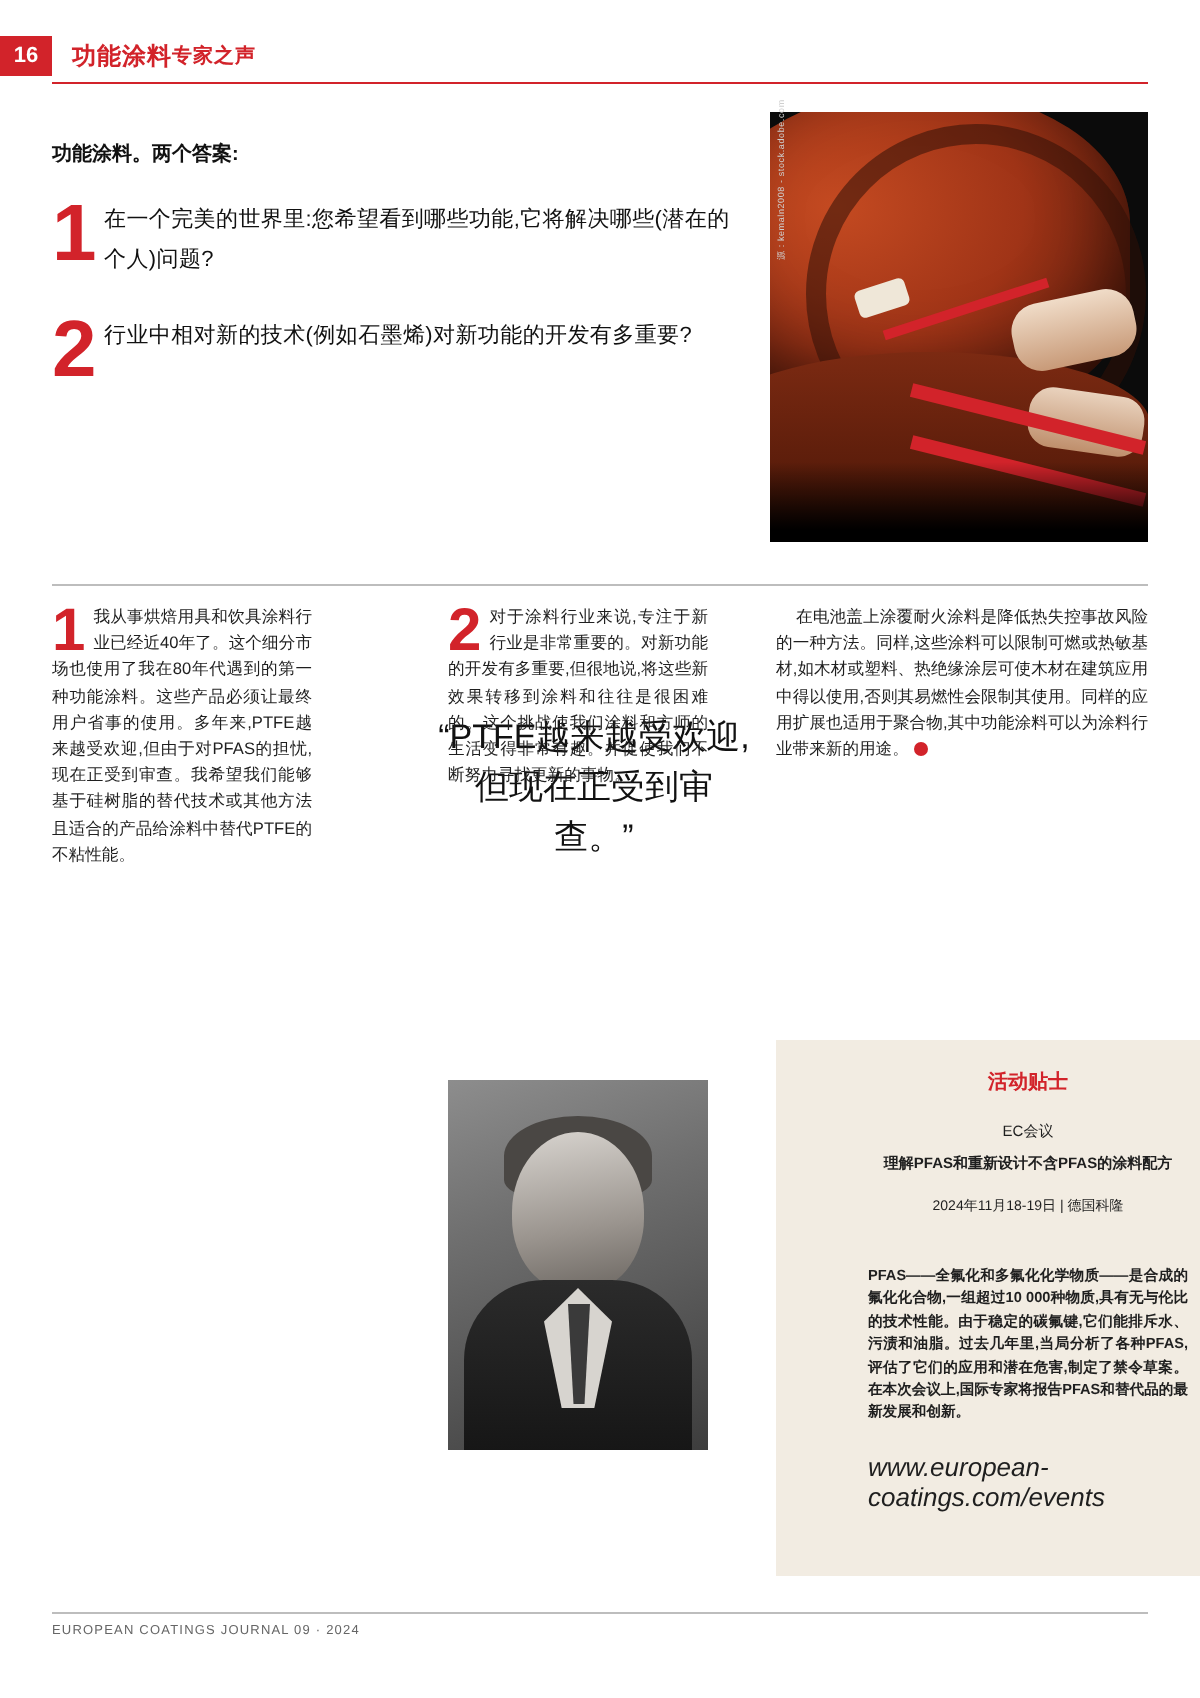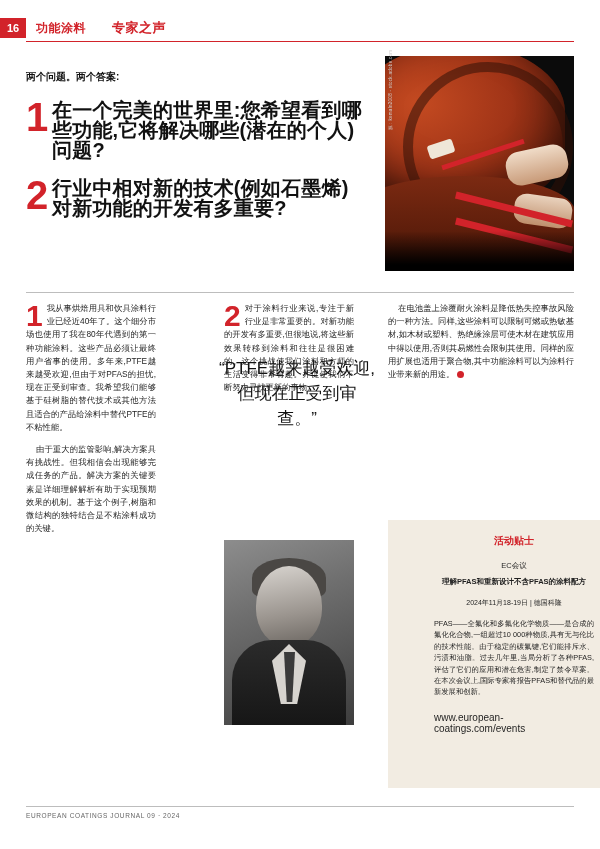--- a/index.html
+++ b/index.html
@@ -17,33 +17,33 @@
   .header{position:absolute;left:0;top:18px;height:20px;display:flex;align-items:center;}
   .pagenum{
     background:#d2232a;color:#ffffff;
     width:26px;height:20px;display:flex;align-items:center;justify-content:center;
     font-size:11px;font-weight:bold;
   }
   .sect{
     color:#d2232a;font-size:12px;font-weight:bold;margin-left:10px;letter-spacing:.5px;text-align:right;
   }
   .sect2{
-    color:#d2232a;font-size:13px;font-weight:bold;margin-left:26px;letter-spacing:.5px;
+    color:#d2232a;font-size:10px;font-weight:bold;letter-spacing:.5px;
   }
   .hrule{position:absolute;left:26px;top:41px;width:548px;height:1px;background:#d2232a;}
 
   
   .qblock{position:absolute;left:26px;top:70px;width:340px;}
   .qlead{font-size:10px;font-weight:bold;color:#111;margin-bottom:16px;}
   .qrow{display:flex;align-items:flex-start;margin-bottom:18px;}
   .qnum{
     color:#d2232a;font-size:40px;font-weight:bold;line-height:34px;
     width:26px;flex:0 0 26px;
   }
-  .qtext{font-size:20px;font-weight:bold;line-height:20px;color:#111;letter-spacing:.2px;}
+  .qtext{font-size:11px;font-weight:normal;line-height:20px;color:#111;letter-spacing:.2px;}
 
   
   .hero{
     position:absolute;left:385px;top:56px;width:189px;height:215px;
     overflow:hidden;background:#0b0b0b;
   }
   .hero .tank{
     position:absolute;left:-30px;top:-12px;width:210px;height:170px;
     border-radius:50%/40%;
     background:radial-gradient(ellipse at 30% 35%, #c44a21 0%, #a03417 45%, #5e1d0c 80%, #2a0c05 100%);
@@ -159,24 +159,25 @@
     text-align:center;color:#d2232a;font-size:10px;font-weight:bold;margin-top:14px;
   }
   .ev-sub{
     text-align:center;font-size:7.5px;margin-top:12px;line-height:12px;color:#1f1f1f;
   }
   .ev-date{
     text-align:center;font-size:7px;margin-top:10px;color:#1f1f1f;
   }
   .ev-body{
     font-size:7.3px;line-height:11.4px;color:#1f1f1f;text-align:justify;
-    margin:10px 13px 0 13px;
+    margin:24px 13px 0 13px;
+    font-weight:bold;
   }
   .ev-link{
-    font-size:10px;color:#1f1f1f;margin:14px 13px 0 13px;
+    font-size:13px;color:#1f1f1f;margin:14px 13px 0 13px;font-style:italic;
   }
 
   .endmark{
     display:inline-block;width:7px;height:7px;border-radius:50%;
     background:#d2232a;color:#fff;font-size:5px;line-height:7px;text-align:center;
     vertical-align:middle;margin-left:3px;
   }
 
   
   .frule{position:absolute;left:26px;top:806px;width:548px;height:1px;background:#bdbdbd;}
@@ -188,21 +189,21 @@
 <div class="page">
 
   <div class="header">
     <div class="pagenum">16</div>
     <div class="sect">功能涂料</div>
     <div class="sect2">专家之声</div>
   </div>
   <div class="hrule"></div>
 
   <div class="qblock">
-    <div class="qlead">两个问题。两个答案:</div>
+    <div class="qlead">功能涂料。两个答案:</div>
 
     <div class="qrow">
       <div class="qnum">1</div>
       <div class="qtext">在一个完美的世界里:您希望看到哪些功能,它将解决哪些(潜在的个人)问题?</div>
     </div>
 
     <div class="qrow">
       <div class="qnum">2</div>
       <div class="qtext">行业中相对新的技术(例如石墨烯)对新功能的开发有多重要?</div>
     </div>
@@ -219,21 +220,20 @@
     <div class="stripe"></div>
     <div class="stripe2"></div>
     <div class="dark"></div>
   </div>
   <div class="credit">源 : kemaln2008 - stock.adobe.com</div>
 
   <div class="hrule2"></div>
 
   <div class="col col1">
     <p class="para"><span class="drop">1</span><span>我从事烘焙用具和饮具涂料行业已经近40年了。这个细分市场也使用了我在80年代遇到的第一种功能涂料。这些产品必须让最终用户省事的使用。多年来,PTFE越来越受欢迎,但由于对PFAS的担忧,现在正受到审查。我希望我们能够基于硅树脂的替代技术或其他方法且适合的产品给涂料中替代PTFE的不粘性能。</span></p>
-    <p class="para indent">由于重大的监管影响,解决方案具有挑战性。但我相信会出现能够完成任务的产品。解决方案的关键要素是详细理解解析有助于实现预期效果的机制。基于这个例子,树脂和微结构的独特结合是不粘涂料成功的关键。</p>
   </div>
 
   <div class="pull">“PTFE越来越受欢迎,但现在正受到审查。”</div>
 
   <div class="col col2">
     <p class="para"><span class="drop">2</span><span>对于涂料行业来说,专注于新行业是非常重要的。对新功能的开发有多重要,但很地说,将这些新效果转移到涂料和往往是很困难的。这个挑战使我们涂料和方师的生活变得非常有趣。并促使我们不断努力寻找更新的事物。</span></p>
   </div>
 
   <div class="portrait">
     <div class="hair"></div>

